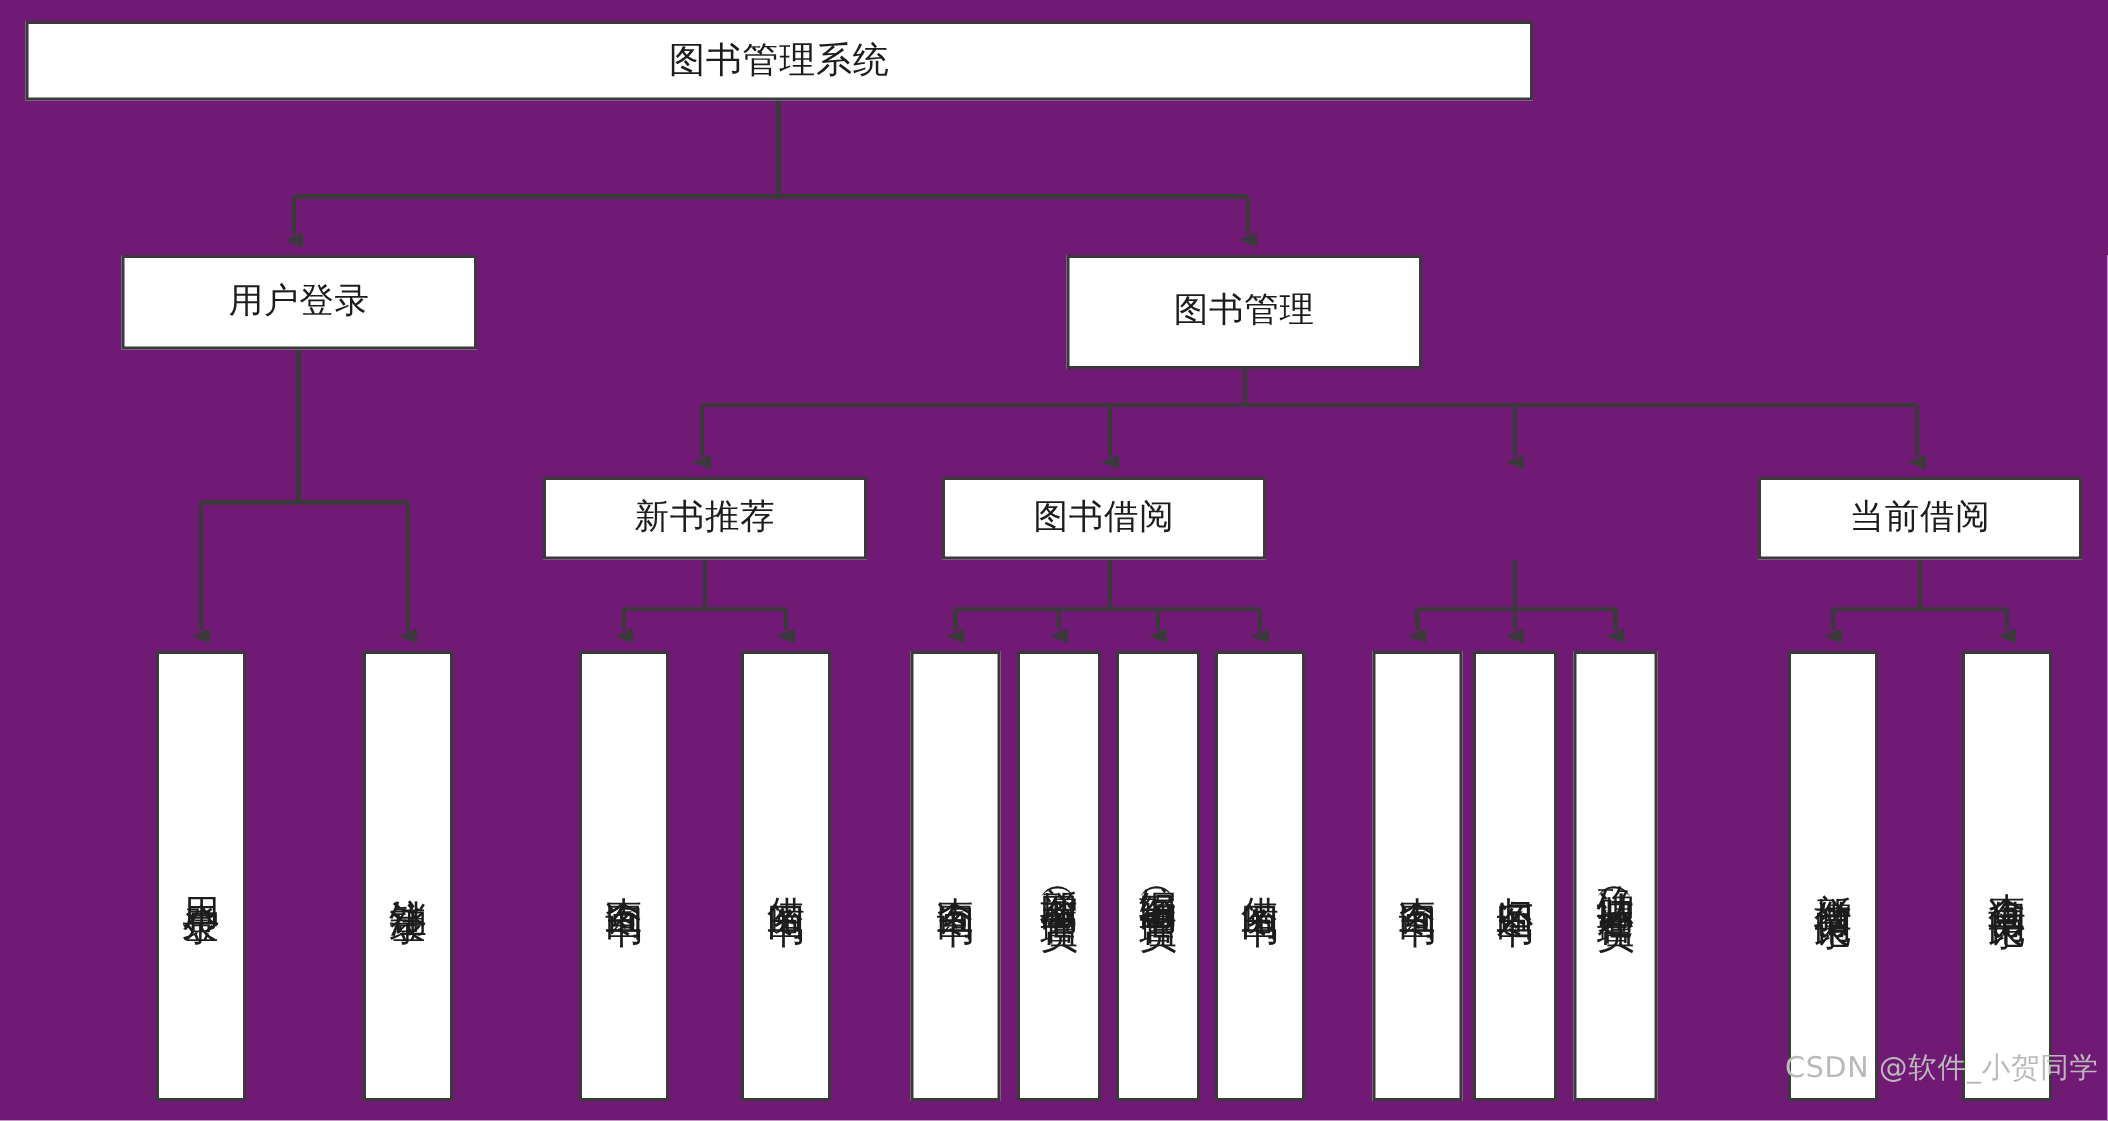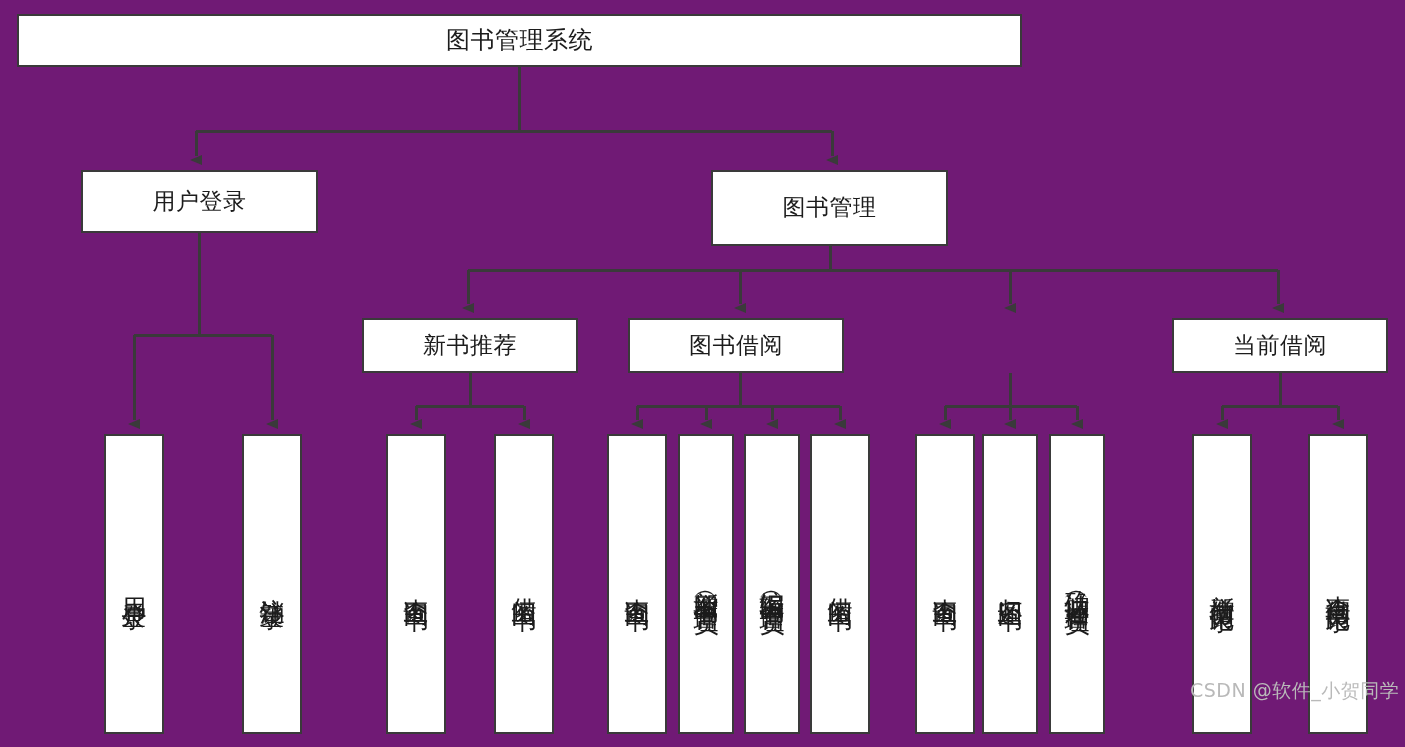--- a/index.html
+++ b/index.html
@@ -59,21 +59,21 @@
     text-orientation:upright;
     font-size:25px;
     line-height:1.0;
     letter-spacing:3px;
     max-height:100%;
   }
   
   #watermark{
     position:absolute;
     left:1190px;
-    top:678px;
+    top:699px;
     font-size:19px;
     color:#b9b9b9;
     letter-spacing:0.5px;
     white-space:nowrap;
     user-select:none;
   }
 </style>
 </head>
 <body>
 

